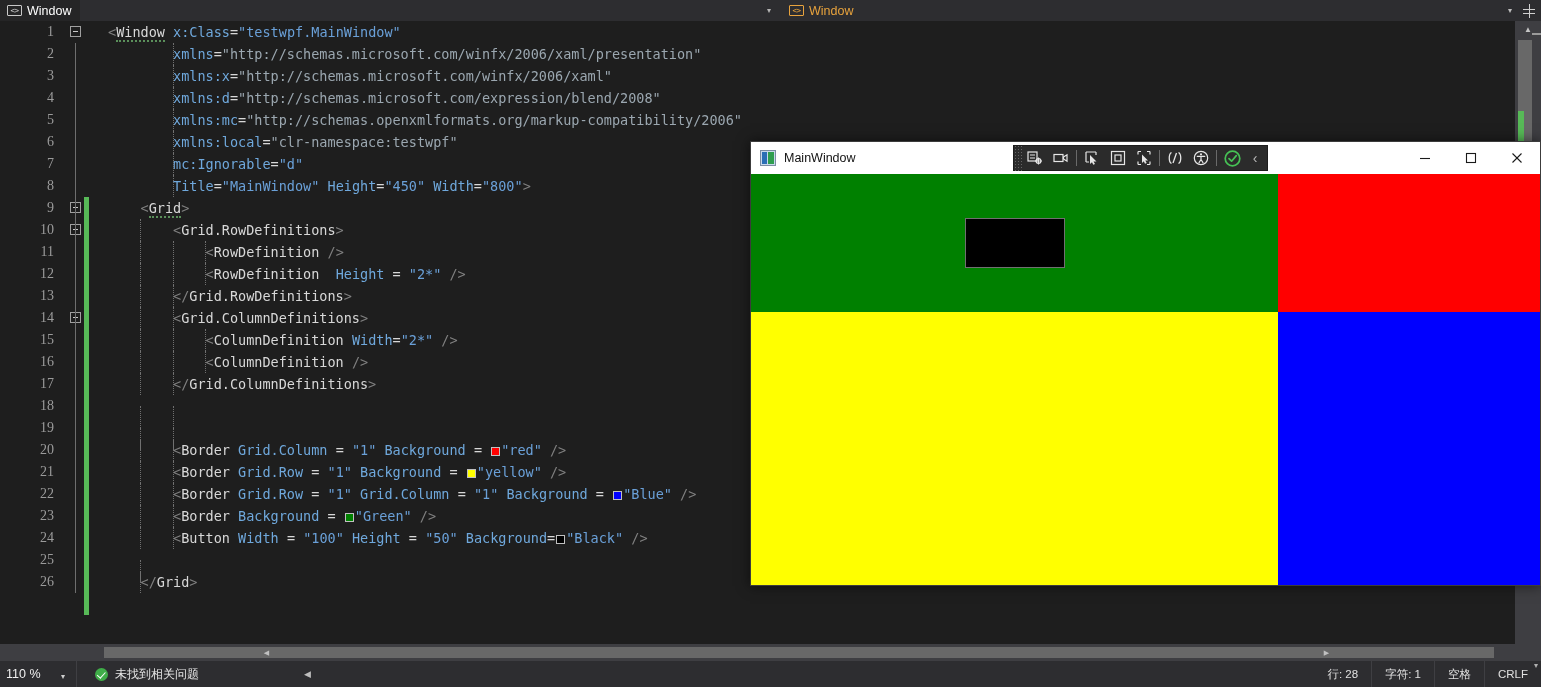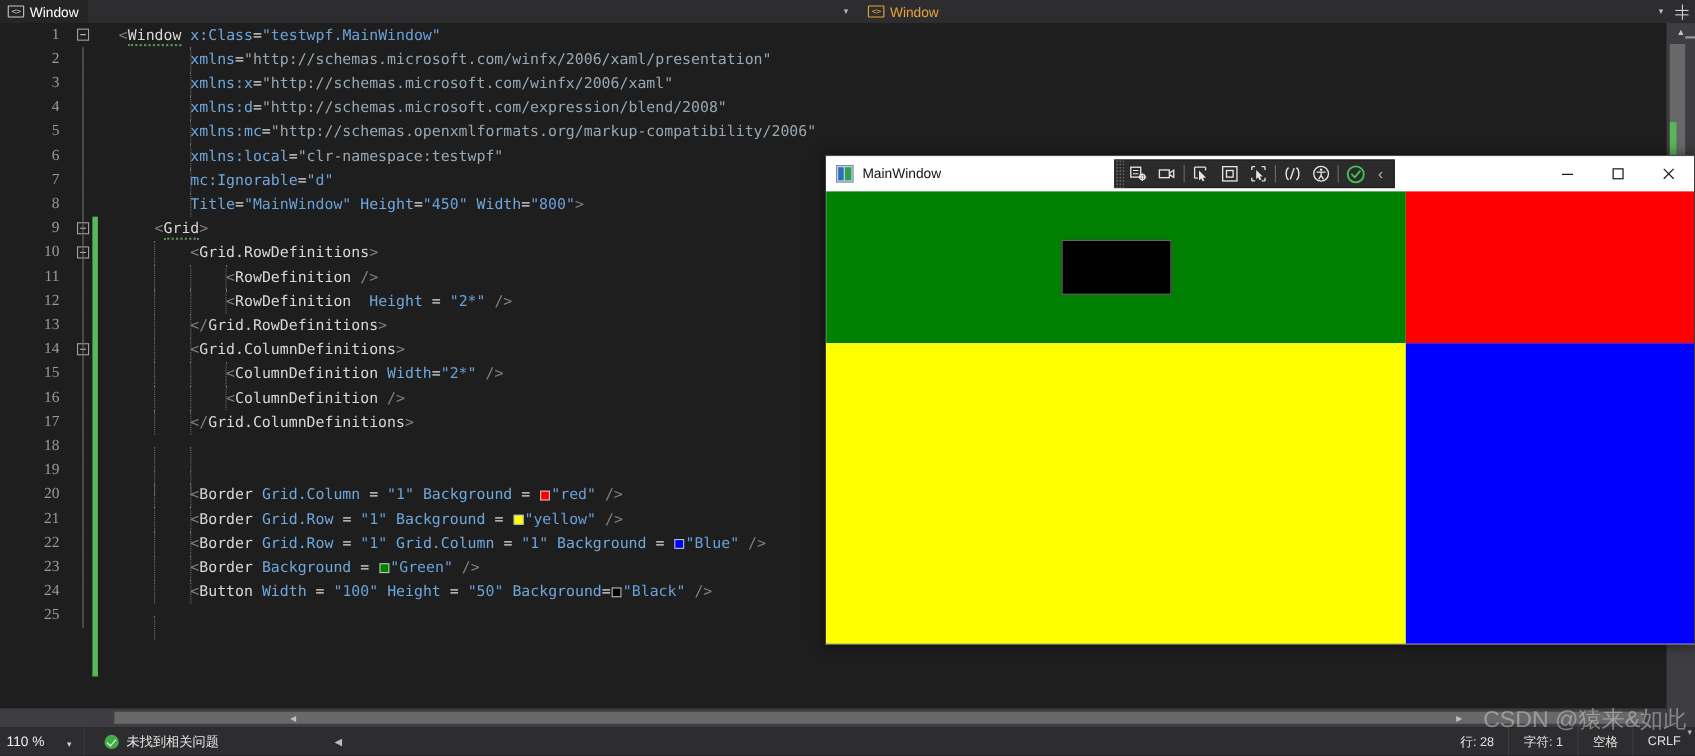--- a/index.html
+++ b/index.html
@@ -345,20 +345,21 @@
         <div class="code-row"><span class="lineno">16</span><span class="gutter-glyph"><span class="vline"></span></span><span class="codetext" style="position: relative; padding-left: 10px;"><span class="indent-guide" style="left: 42.48px;"></span><span class="indent-guide" style="left: 107.44px;"></span><span class="indent-guide" style="left: 74.96px;"></span><span>            <span class="t-angle">&lt;</span><span class="t-tag">ColumnDefinition</span> <span class="t-angle">/&gt;</span></span></span></div>
         <div class="code-row"><span class="lineno">17</span><span class="gutter-glyph"><span class="vline"></span></span><span class="codetext" style="position: relative; padding-left: 10px;"><span class="indent-guide" style="left: 42.48px;"></span><span class="indent-guide" style="left: 74.96px;"></span><span>        <span class="t-angle">&lt;/</span><span class="t-tag">Grid.ColumnDefinitions</span><span class="t-angle">&gt;</span></span></span></div>
         <div class="code-row"><span class="lineno">18</span><span class="gutter-glyph"><span class="vline"></span></span><span class="codetext" style="position: relative; padding-left: 10px;"><span class="indent-guide" style="left: 42.48px;"></span><span class="indent-guide" style="left: 74.96px;"></span><span></span></span></div>
         <div class="code-row"><span class="lineno">19</span><span class="gutter-glyph"><span class="vline"></span></span><span class="codetext" style="position: relative; padding-left: 10px;"><span class="indent-guide" style="left: 42.48px;"></span><span class="indent-guide" style="left: 74.96px;"></span><span></span></span></div>
         <div class="code-row"><span class="lineno">20</span><span class="gutter-glyph"><span class="vline"></span></span><span class="codetext" style="position: relative; padding-left: 10px;"><span class="indent-guide" style="left: 42.48px;"></span><span class="indent-guide" style="left: 74.96px;"></span><span>        <span class="t-angle">&lt;</span><span class="t-tag">Border</span> <span class="t-attr">Grid.Column</span> <span class="t-eq">=</span> <span class="t-str">"1"</span> <span class="t-attr">Background</span> <span class="t-eq">=</span> <span class="swatch" style="background:#ff0000"></span><span class="t-str">"red"</span> <span class="t-angle">/&gt;</span></span></span></div>
         <div class="code-row"><span class="lineno">21</span><span class="gutter-glyph"><span class="vline"></span></span><span class="codetext" style="position: relative; padding-left: 10px;"><span class="indent-guide" style="left: 42.48px;"></span><span class="indent-guide" style="left: 74.96px;"></span><span>        <span class="t-angle">&lt;</span><span class="t-tag">Border</span> <span class="t-attr">Grid.Row</span> <span class="t-eq">=</span> <span class="t-str">"1"</span> <span class="t-attr">Background</span> <span class="t-eq">=</span> <span class="swatch" style="background:#ffff00"></span><span class="t-str">"yellow"</span> <span class="t-angle">/&gt;</span></span></span></div>
         <div class="code-row"><span class="lineno">22</span><span class="gutter-glyph"><span class="vline"></span></span><span class="codetext" style="position: relative; padding-left: 10px;"><span class="indent-guide" style="left: 42.48px;"></span><span class="indent-guide" style="left: 74.96px;"></span><span>        <span class="t-angle">&lt;</span><span class="t-tag">Border</span> <span class="t-attr">Grid.Row</span> <span class="t-eq">=</span> <span class="t-str">"1"</span> <span class="t-attr">Grid.Column</span> <span class="t-eq">=</span> <span class="t-str">"1"</span> <span class="t-attr">Background</span> <span class="t-eq">=</span> <span class="swatch" style="background:#0000ff"></span><span class="t-str">"Blue"</span> <span class="t-angle">/&gt;</span></span></span></div>
         <div class="code-row"><span class="lineno">23</span><span class="gutter-glyph"><span class="vline"></span></span><span class="codetext" style="position: relative; padding-left: 10px;"><span class="indent-guide" style="left: 42.48px;"></span><span class="indent-guide" style="left: 74.96px;"></span><span>        <span class="t-angle">&lt;</span><span class="t-tag">Border</span> <span class="t-attr">Background</span> <span class="t-eq">=</span> <span class="swatch" style="background:#008000"></span><span class="t-str">"Green"</span> <span class="t-angle">/&gt;</span></span></span></div>
         <div class="code-row"><span class="lineno">24</span><span class="gutter-glyph"><span class="vline"></span></span><span class="codetext" style="position: relative; padding-left: 10px;"><span class="indent-guide" style="left: 42.48px;"></span><span class="indent-guide" style="left: 74.96px;"></span><span>        <span class="t-angle">&lt;</span><span class="t-tag">Button</span> <span class="t-attr">Width</span> <span class="t-eq">=</span> <span class="t-str">"100"</span> <span class="t-attr">Height</span> <span class="t-eq">=</span> <span class="t-str">"50"</span> <span class="t-attr">Background</span><span class="t-eq">=</span><span class="swatch" style="background:#000000"></span><span class="t-str">"Black"</span> <span class="t-angle">/&gt;</span></span></span></div>
         <div class="code-row"><span class="lineno">25</span><span class="gutter-glyph"><span class="vline"></span></span><span class="codetext" style="position: relative; padding-left: 10px;"><span class="indent-guide" style="left: 42.48px;"></span><span></span></span></div>
+        <div class="code-row"><span class="lineno">26</span><span class="gutter-glyph"><span class="vline"></span></span><span class="codetext" style="position: relative; padding-left: 10px;"><span class="indent-guide" style="left: 42.48px;"></span><span>    <span class="t-angle">&lt;/</span><span class="t-tag">Grid</span><span class="t-angle">&gt;</span></span></span></div>
       </div>
 
     <div class="hscroll-track">
       <div class="hscroll-thumb"></div>
       <div class="hscroll-btn-l">◀</div>
       <div class="hscroll-btn-r">▶</div>
     </div>
   </div>
 
   <div class="vscroll">
@@ -493,16 +494,15 @@
     </div>
 
     <div class="sb-right">
       <span class="sb-item">行: 28</span>
       <span class="sb-item">字符: 1</span>
       <span class="sb-item">空格</span>
       <span class="sb-item">CRLF</span>
     </div>
   </div>
 
-  <div class="watermark">CSDN @猿来&amp;如此</div>
   <div class="wm-caret">▾</div>
 
 </div>
 
 </body></html>

